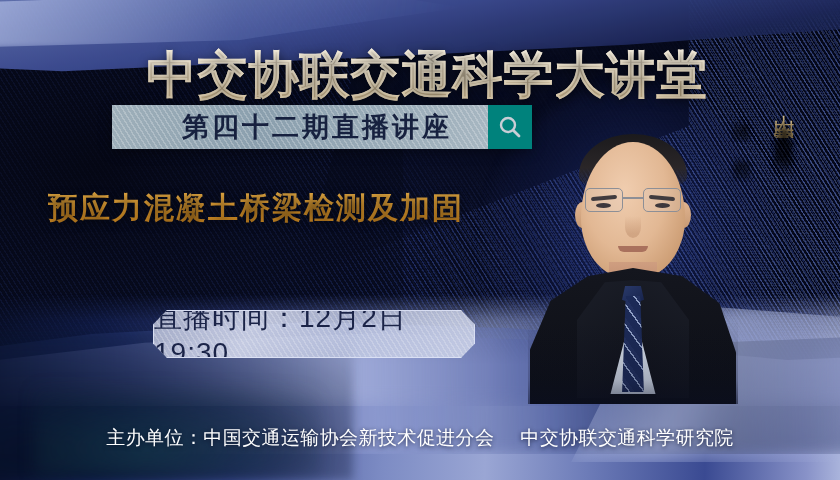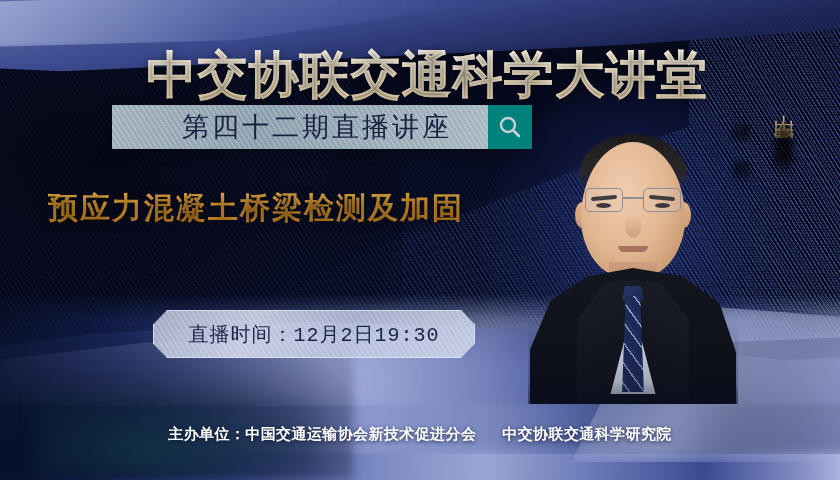--- a/index.html
+++ b/index.html
@@ -174,21 +174,21 @@
     content: "";
     position: absolute; inset: 0;
     background: repeating-linear-gradient(58deg,
       rgba(255,255,255,0.00) 0px, rgba(255,255,255,0.00) 3px,
       rgba(255,255,255,0.22) 3px, rgba(255,255,255,0.22) 4.4px);
     pointer-events: none;
   }
   .subtitle-text {
     position: relative; z-index: 2;
     font-size: 27px;
-    font-weight: 400;
+    font-weight: 700;
     letter-spacing: 3px;
     color: #17213f;
     font-family: "DejaVu Sans", "Liberation Sans", sans-serif;
     padding-left: 34px;
   }
   .search-box {
     width: 44px;
     background: #00827c;
     display: flex; align-items: center; justify-content: center;
     flex: none;
@@ -223,25 +223,25 @@
   }
   .time-pill::after {
     content: "";
     position: absolute; inset: 0;
     background: repeating-linear-gradient(58deg,
       rgba(255,255,255,0.00) 0px, rgba(255,255,255,0.00) 3px,
       rgba(255,255,255,0.20) 3px, rgba(255,255,255,0.20) 4.4px);
   }
   .time-text {
     position: relative; z-index: 2;
-    font-size: 20px;
+    font-size: 28px;
     font-weight: 400;
     letter-spacing: 1px;
     color: #1b2448;
-    font-family: Liberation Mono, monospace;
+    font-family: Liberation Sans, sans-serif;
   }
 
   
   .speaker-block {
     position: absolute; right: 42px; top: 98px;
     display: flex; flex-direction: row-reverse; align-items: flex-start;
     gap: 14px;
   }
   .v-text {
     writing-mode: vertical-rl;
@@ -385,22 +385,22 @@
   .p-mask {
     position: absolute; inset: 0;
     background: linear-gradient(180deg, rgba(10,14,34,0) 72%, rgba(10,14,34,0.22) 92%, rgba(10,14,34,0.55) 100%);
     pointer-events: none;
   }
 
   
   .footer {
     position: absolute; left: 0; right: 0; top: 425px;
     text-align: center;
-    font-size: 15px;
-    font-weight: 700;
+    font-size: 19px;
+    font-weight: 400;
     letter-spacing: 0.4px;
     color: #ffffff;
     font-family: "DejaVu Sans", "Liberation Sans", sans-serif;
     text-shadow: 0 1px 4px rgba(10,16,40,0.8);
   }
   .footer .gap { display: inline-block; width: 26px; }
 </style>
 </head>
 <body>
 

